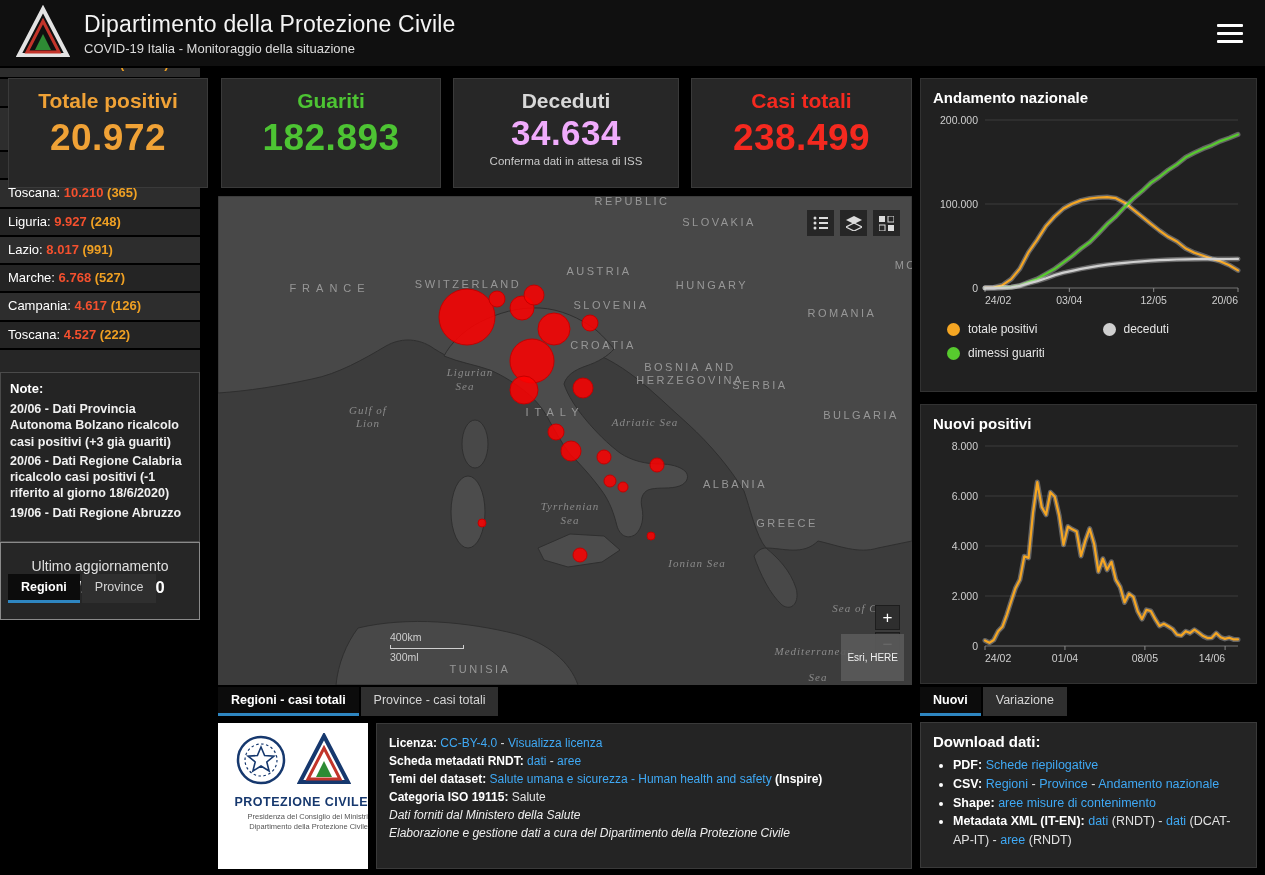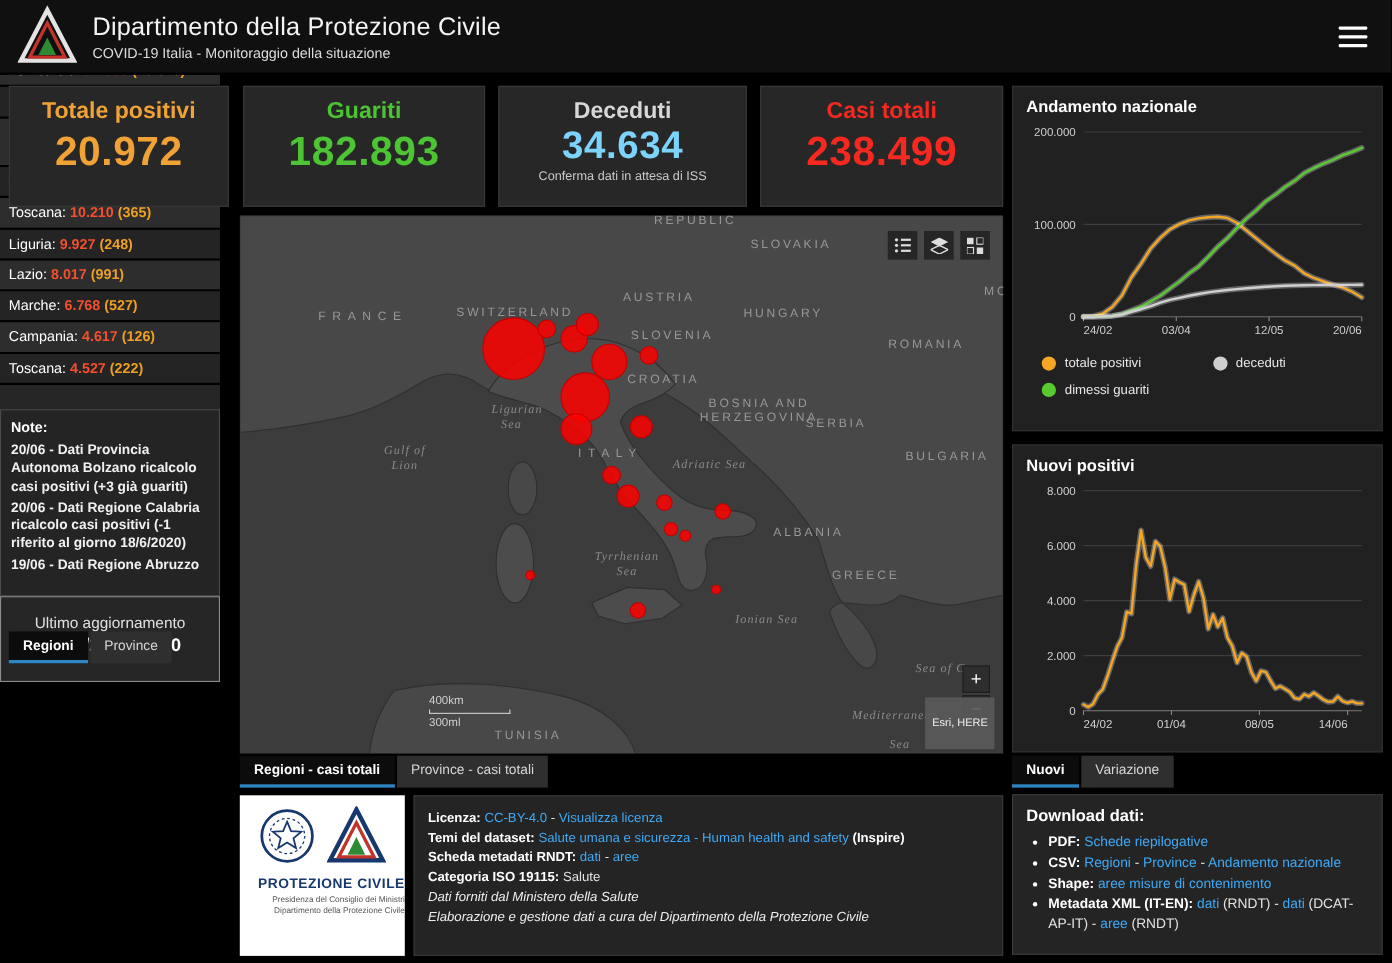--- a/index.html
+++ b/index.html
@@ -12,21 +12,21 @@
   .hdr-title { font-size:23px; color:#f4f4f4; letter-spacing:.2px; }
   .hdr-sub { font-size:13px; color:#dcdcdc; margin-top:3px; }
   .hamburger { position:absolute; right:22px; top:24px; width:26px; height:20px; cursor:pointer; }
   .hamburger span { display:block; width:26px; height:3px; background:#fff; margin-bottom:5px; border-radius:1px; }
 
   
   .stat { position:absolute; top:78px; height:110px; background:#272727; border:1px solid #3a3a3a; text-align:center; padding-top:10px; }
   .stat .lbl { font-size:21px; font-weight:bold; }
   .stat .val { font-size:37px; font-weight:bold; margin-top:4px; letter-spacing:.5px; }
   .stat .note { font-size:11.5px; color:#c9c9c9; margin-top:2px; }
-  .c-orange { color:#f0a236; } .c-green { color:#4dc433; } .c-grey { color:#d8d8d8; } .c-white { color:#7dd3fc; } .c-red { color:#f5291f; }
+  .c-orange { color:#f0a236; } .c-green { color:#4dc433; } .c-grey { color:#d8d8d8; } .c-white { color:#f0abfc; } .c-red { color:#f5291f; }
 
   
   .regions { left:8px; top:200px; width:200px; height:372px; background:#262626; overflow:hidden; }
   .regions .ttl { font-size:13.5px; font-weight:bold; color:#fff; padding:8px 8px 6px; line-height:1.3; border-bottom:2px solid #000; background:#2d2d2d; }
   .rrow { padding:5px 8px; font-size:13px; line-height:1.25; border-bottom:2px solid #000; }
   .rrow:nth-child(odd) { background:#2d2d2d; }
   .rrow:nth-child(even) { background:#242424; }
   .r-name { color:#fff; }
   .r-total { color:#f4502e; font-weight:bold; }
   .r-pos { color:#efa023; font-weight:bold; }
@@ -289,22 +289,22 @@
   </div>
   <div class="pcname">PROTEZIONE CIVILE</div>
   <div class="pcsub">
     <div>Presidenza del Consiglio dei Ministri</div>
     <div>Dipartimento della Protezione Civile</div>
   </div>
 </div>
 
 <div class="license">
   <div><span class="seg-b">Licenza: </span><span class="seg-l">CC-BY-4.0</span><span class="seg-p"> - </span><span class="seg-l">Visualizza licenza</span></div>
+  <div><span class="seg-b">Scheda metadati RNDT: </span><span class="seg-l">dati</span><span class="seg-p"> - </span><span class="seg-l">aree</span></div>
   <div><span class="seg-b">Temi del dataset: </span><span class="seg-l">Salute umana e sicurezza - Human health and safety</span><span class="seg-b"> (Inspire)</span></div>
-  <div><span class="seg-b">Scheda metadati RNDT: </span><span class="seg-l">dati</span><span class="seg-p"> - </span><span class="seg-l">aree</span></div>
   <div><span class="seg-b">Categoria ISO 19115: </span><span class="seg-p">Salute</span></div>
   <div><span class="seg-i">Dati forniti dal Ministero della Salute</span></div>
   <div><span class="seg-i">Elaborazione e gestione dati a cura del Dipartimento della Protezione Civile</span></div>
 </div>
 
 <div class="rpanel" style="top:78px;height:314px;">
   <div class="ttl">Andamento nazionale</div>
   <svg width="313" height="200">
       <line x1="52" y1="178" x2="305" y2="178" stroke="#3d3d3d" stroke-width="1"></line>
       <text x="45" y="182" fill="#cfcfcf" font-size="10.5" text-anchor="end" font-family="Liberation Sans, sans-serif">0</text>

